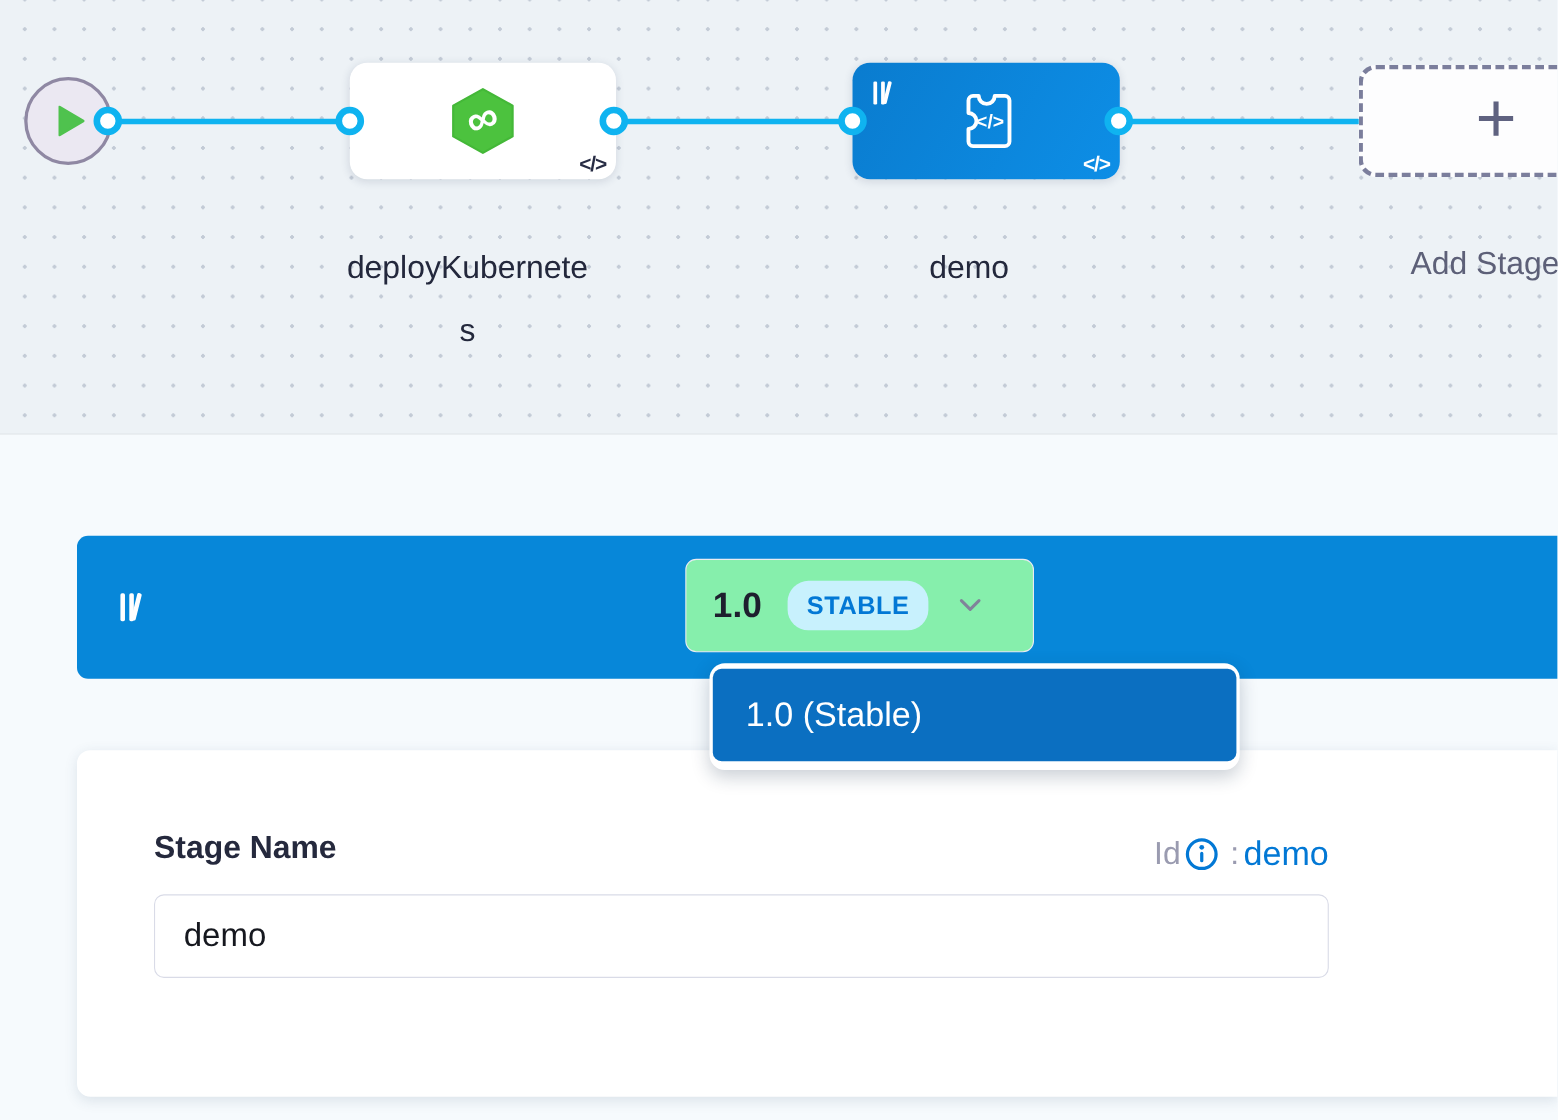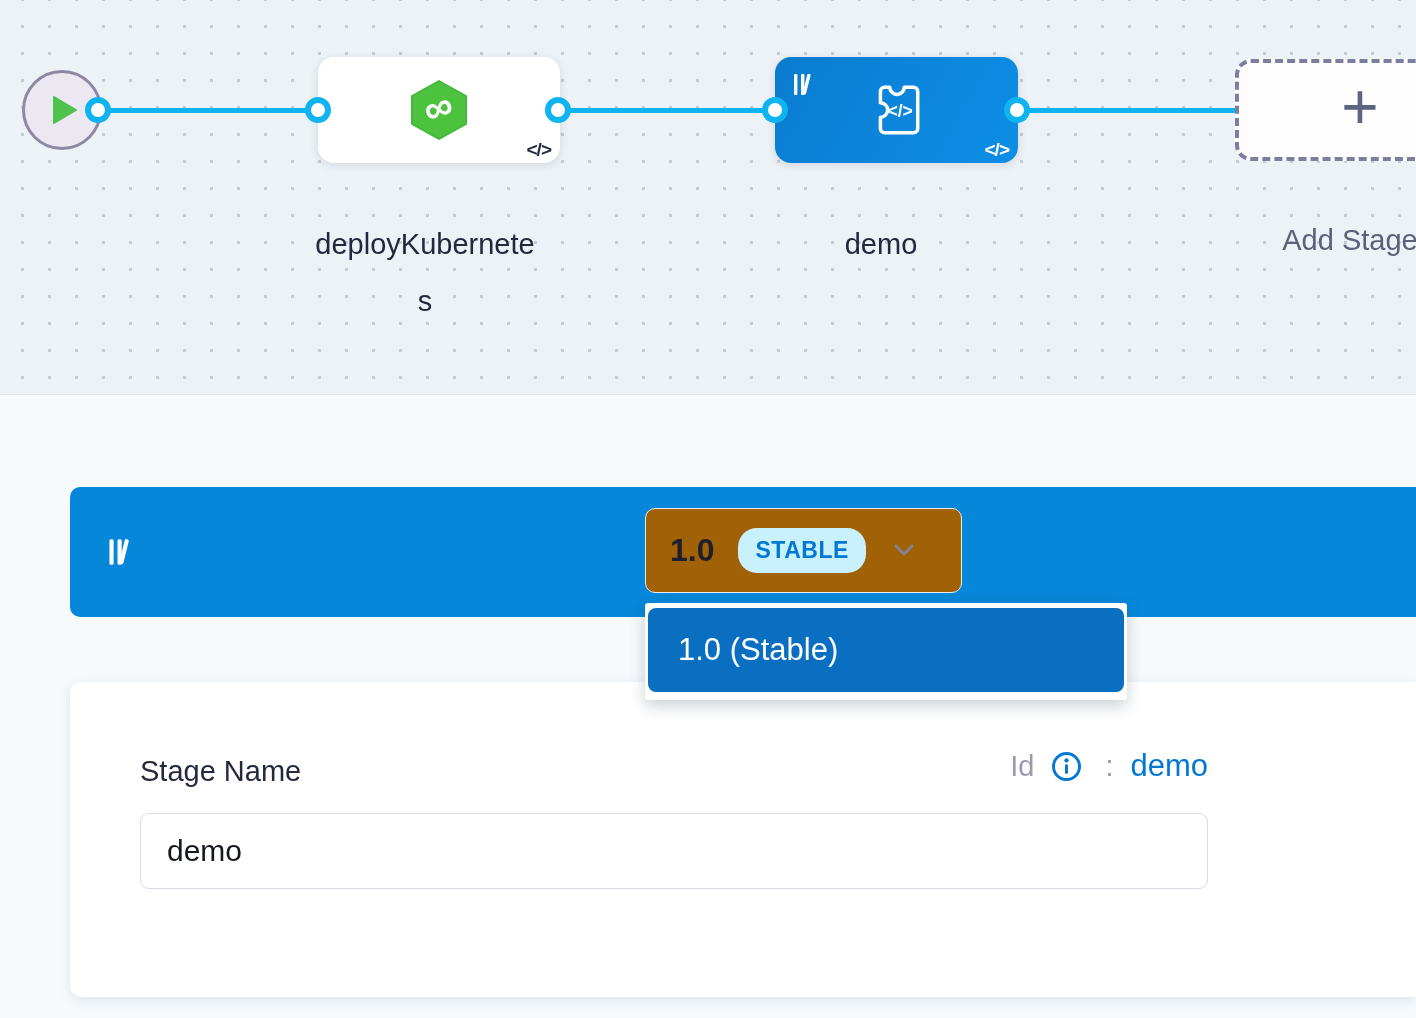--- a/index.html
+++ b/index.html
@@ -54,48 +54,48 @@
   .label-2{left:781px;top:216px;width:200px;}
   .label-add{left:1230px;top:212px;width:240px;color:#5d6078;}
   
   .banner{
     position:absolute;left:70px;top:487px;width:1346px;height:130px;box-sizing:border-box;
     background:#0787d9;border-radius:10px 0 0 10px;
     display:flex;align-items:center;padding-left:36px;
   }
   .banner-text{color:#fff;font-size:30px;font-weight:500;margin-left:30px;letter-spacing:.2px;}
   .version-select{
-    position:absolute;left:575px;top:21px;width:317px;height:85px;box-sizing:border-box;
-    background:#a16207;border:1px solid #e9ebf1;border-radius:10px;
+    position:absolute;left:553px;top:21px;width:317px;height:85px;box-sizing:border-box;
+    background:#86efac;border:1px solid #e9ebf1;border-radius:10px;
     display:flex;align-items:center;padding:0 24px;cursor:pointer;
   }
   .version-num{font-size:32px;font-weight:600;color:#1e1f2e;}
   .stable-badge{
     margin-left:24px;background:#c8f1fd;color:#0278d5;font-size:23px;font-weight:700;
     padding:9px 17px;border-radius:19px;letter-spacing:.5px;
   }
   .chev{margin-left:28px;display:flex;}
   
   .dropdown{
     position:absolute;left:645px;top:603px;width:482px;height:97px;box-sizing:border-box;
-    background:#fff;border-radius:3px;box-shadow:0 6px 16px rgba(20,40,70,.22);
+    background:#fff;border-radius:14px;box-shadow:0 6px 16px rgba(20,40,70,.22);
     padding:5px 3px 8px 3px;z-index:5;
   }
   .dropdown-item{
     height:100%;background:#0b6fc1;border-radius:8px;display:flex;align-items:center;
     padding-left:30px;box-sizing:border-box;color:#fff;font-size:31px;cursor:pointer;
   }
   
   .card{
     position:absolute;left:70px;top:682px;width:1346px;height:315px;
     background:#fff;border-radius:12px 0 0 12px;box-shadow:0 3px 12px rgba(50,80,110,.13);
   }
-  .field-label{position:absolute;left:70px;top:73px;font-size:29px;font-weight:400;color:#25293d;}
+  .field-label{position:absolute;left:70px;top:73px;font-size:29px;font-weight:700;color:#25293d;}
   .id-row{
-    position:absolute;right:208px;top:66px;display:flex;align-items:center;gap:17px;
+    position:absolute;right:208px;top:76px;display:flex;align-items:center;gap:4px;
   }
   .id-label{font-size:29px;color:#9a9bb0;}
   .id-colon{font-size:29px;color:#9a9bb0;margin-left:6px;}
   .id-value{font-size:31px;color:#0278d5;cursor:pointer;}
   .name-input{
     position:absolute;left:70px;top:131px;width:1068px;height:76px;box-sizing:border-box;
     border:1.5px solid #d9dbe7;border-radius:9px;background:#fff;
     font-size:30px;color:#16181f;padding:0 0 0 26px;outline:none;
     font-family:"Liberation Sans","DejaVu Sans",sans-serif;
   }

